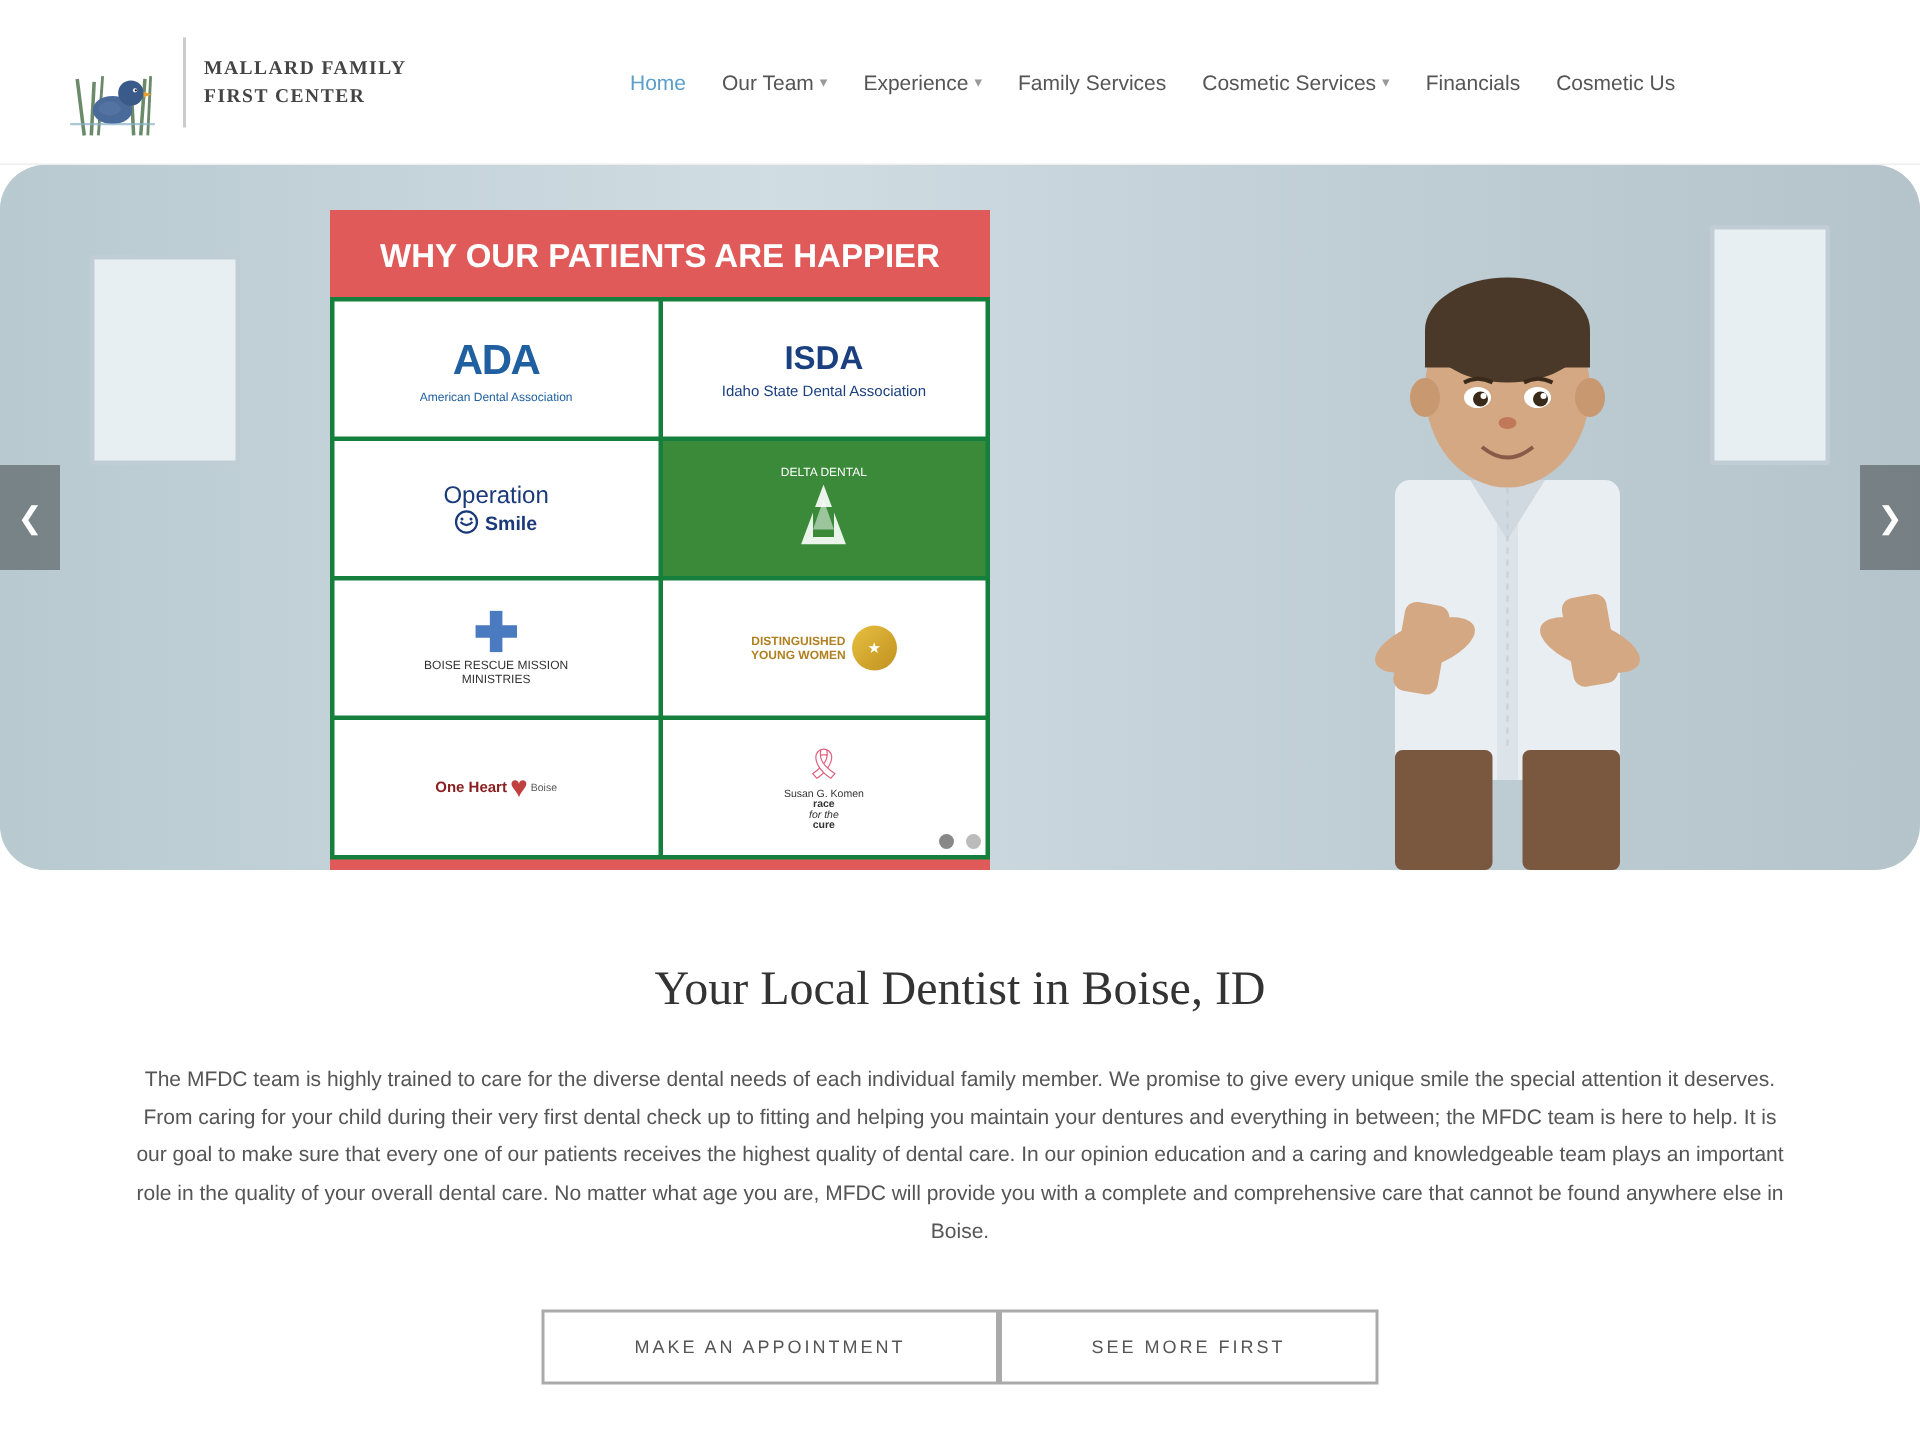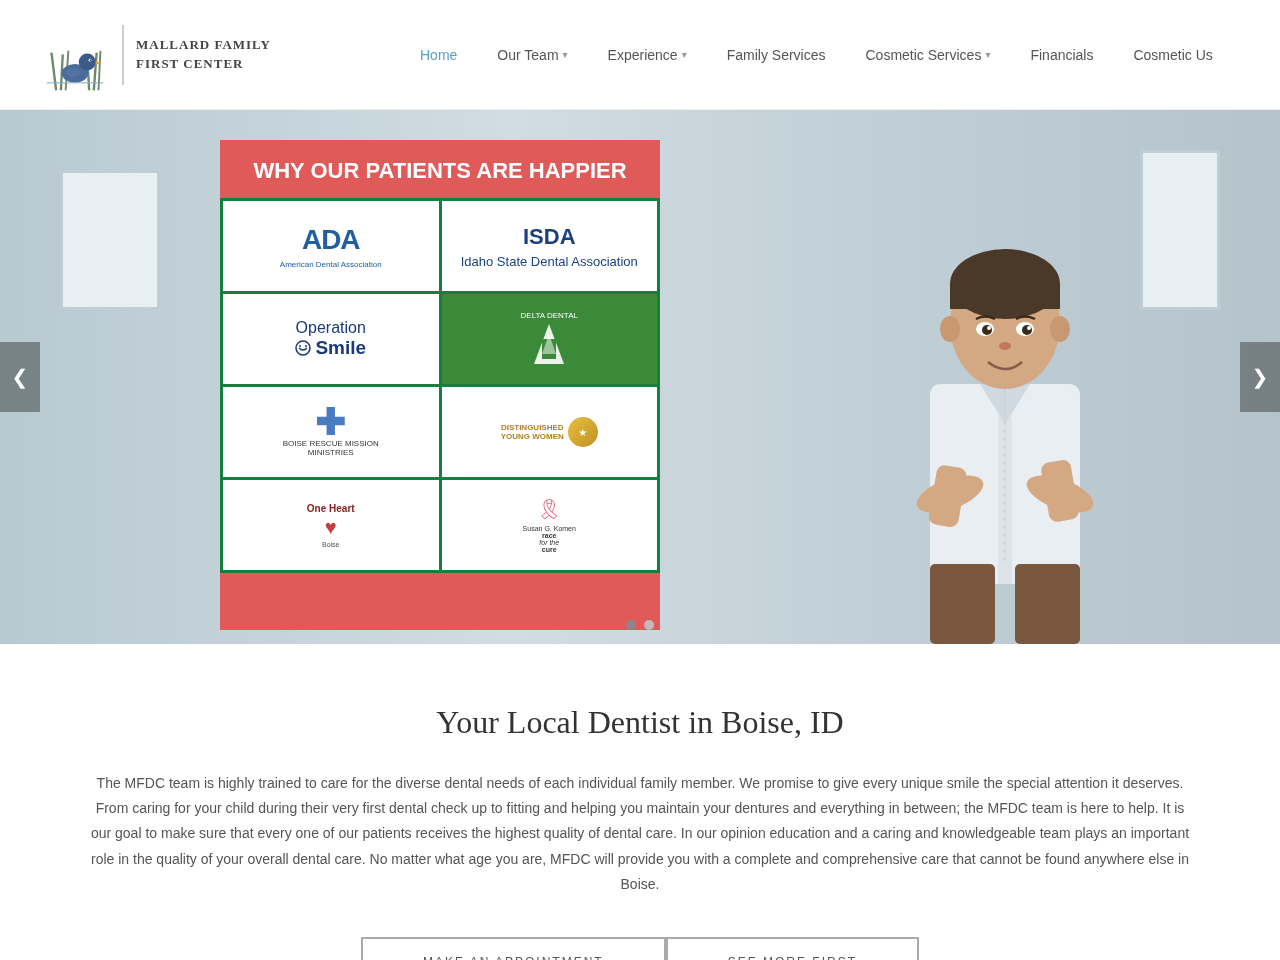--- a/index.html
+++ b/index.html
@@ -32,21 +32,21 @@
     .logo-text {
       font-size: 13px;
       font-weight: bold;
       color: #444;
       letter-spacing: 1px;
       line-height: 1.4;
     }
     nav {
       display: flex;
       align-items: center;
-      gap: 40px;
+      gap: 24px;
       margin-left: 40px;
       flex: 1;
     }
     nav a {
       text-decoration: none;
       color: #555;
       font-size: 14px;
       font-family: Arial, sans-serif;
       display: flex;
       align-items: center;
@@ -58,23 +58,24 @@
     }
     nav a .chevron {
       font-size: 10px;
       color: #999;
     }
 
     
     .hero-slider {
       position: relative;
       width: 1280px;
-      height: 534px;
+      height: 470px;
       overflow: hidden;
       background: #c8d5da;
+      border-radius: 30px;
     }
     .hero-bg {
       position: absolute;
       inset: 0;
       background: linear-gradient(90deg, #b8c9d0 0%, #d0dde3 40%, #c0ced5 70%, #b5c4cb 100%);
     }
     
     .bg-window-left {
       position: absolute;
       left: 60px;
@@ -150,21 +151,21 @@
       text-align: center;
       font-family: Arial, sans-serif;
     }
     .isda-logo {
       font-size: 22px;
       font-weight: bold;
       color: #1a4080;
       font-family: Arial, sans-serif;
     }
     .isda-sub {
-      font-size: 13px;
+      font-size: 10px;
       color: #1a4080;
       text-align: center;
       font-family: Arial, sans-serif;
     }
     .boise-rescue {
       display: flex;
       flex-direction: column;
       align-items: center;
       gap: 4px;
     }
@@ -197,21 +198,21 @@
       color: #e06080;
     }
     .komen-text {
       font-size: 7px;
       color: #333;
       text-align: center;
       font-family: Arial, sans-serif;
     }
     .one-heart {
       display: flex;
-      flex-direction: column;
+      flex-direction: row;
       align-items: center;
       gap: 2px;
     }
     .heart-icon-cell {
       font-size: 20px;
       color: #c04040;
     }
 
     
     .doctor-svg-area {
@@ -437,21 +438,21 @@
       <div class="aff-cell">
         <div style="text-align:center;">
           <div style="font-size:16px;font-weight:normal;color:#1a3a7a;font-family:Arial,sans-serif;">Operation</div>
           <div style="display:flex;align-items:center;gap:4px;justify-content:center;">
             <svg width="16" height="16" viewBox="0 0 16 16">
                 <circle cx="8" cy="8" r="7" fill="none" stroke="#1a3a7a" stroke-width="1.5"></circle>
                 <path d="M4,8 Q8,12 12,8" stroke="#1a3a7a" stroke-width="1.5" fill="none"></path>
                 <circle cx="5" cy="6" r="1" fill="#1a3a7a"></circle>
                 <circle cx="11" cy="6" r="1" fill="#1a3a7a"></circle>
               </svg>
-            <span style="font-size:19px;font-weight:bold;color:#1a3a7a;font-family:Arial,sans-serif;">Smile</span>
+            <span style="font-size:13px;font-weight:bold;color:#1a3a7a;font-family:Arial,sans-serif;">Smile</span>
           </div>
         </div>
       </div>
 
       <div class="aff-cell" style="background:#3a8a3a;padding:10px;">
         <div style="text-align:center;">
           <div style="font-size:8px;color:white;font-family:Arial,sans-serif;margin-bottom:4px;">DELTA DENTAL</div>
           <svg width="30" height="40" viewBox="0 0 30 40">
             <polygon points="15,0 30,40 0,40" fill="white" opacity="0.9"></polygon>
             <rect x="8" y="15" width="14" height="20" fill="#3a8a3a"></rect>

